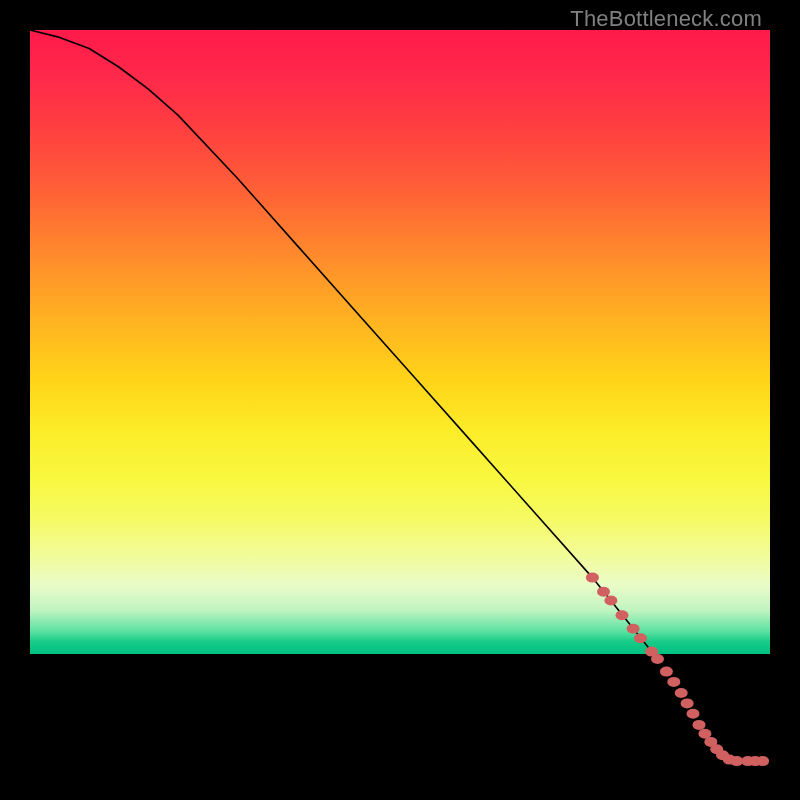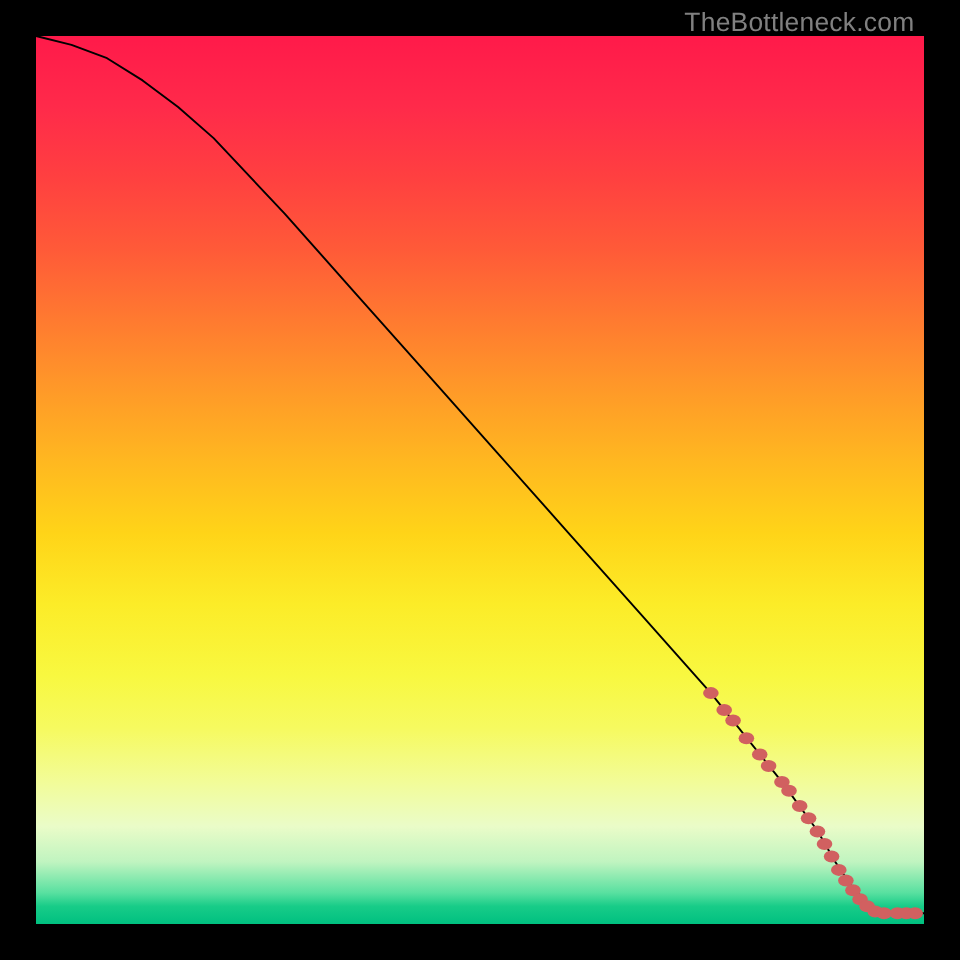--- a/index.html
+++ b/index.html
@@ -1,21 +1,21 @@
 <!DOCTYPE html>
 <html><head>
 <meta charset="utf-8">
 <style>
   * { margin: 0; padding: 0; box-sizing: border-box; }
   html, body { width: 800px; height: 800px; background: #000; overflow: hidden; }
   .wrap { position: relative; width: 800px; height: 800px; background: #000; }
   .plot {
     position: absolute;
     left: 30px; top: 30px;
-    width: 740px; height: 740px;
+    width: 740px; height: 624px;
     background: linear-gradient(to bottom,
       #ff1a4a 0%,
       #ff2a4a 8%,
       #ff4040 16%,
       #ff5a38 24%,
       #ff7a30 32%,
       #ff9a28 40%,
       #ffb820 48%,
       #ffd418 56%,
       #fcec28 64%,

